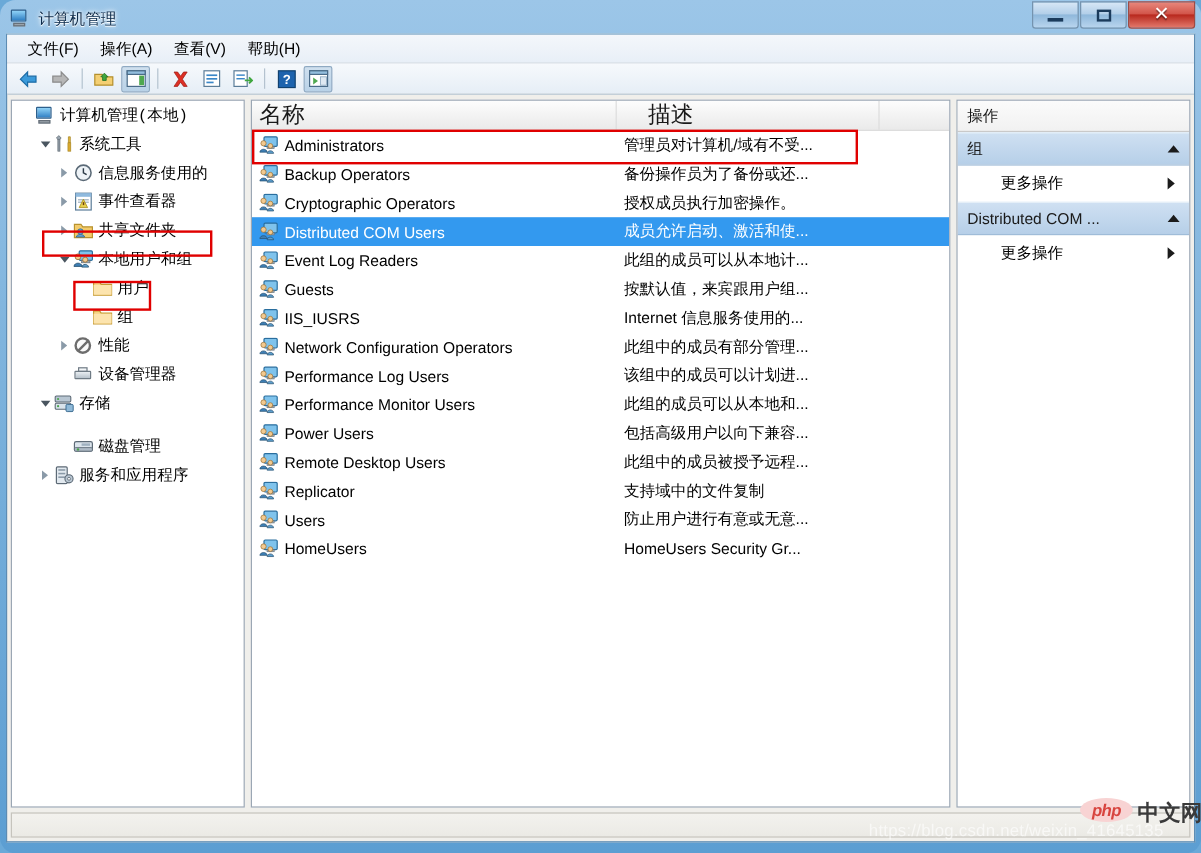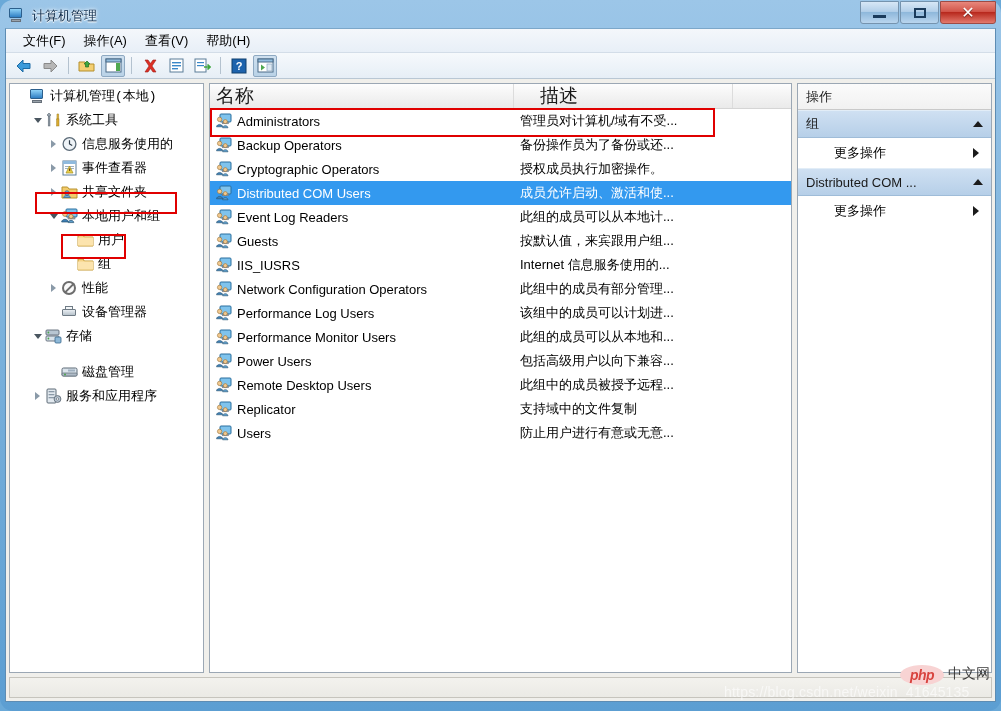--- a/index.html
+++ b/index.html
@@ -323,23 +323,24 @@
   #wm-php-badge {
     width: 44px; height: 20px;
     border-radius: 50%;
     background: #f8d3d3;
     display: flex; align-items: center; justify-content: center;
     font-size: 14px; font-style: italic; font-weight: bold;
     color: #d8443f;
     letter-spacing: -.5px;
   }
   #wm-php-text {
-    font-size: 14px;
+    font-size: 18px;
     color: #3a3a3a;
     white-space: nowrap;
+    font-weight: bold;
   }
 
   
   .ic-mon {
     position: absolute; left: 1px; top: 1px;
     width: 13px; height: 10px;
     background: linear-gradient(to bottom, #8fd2f7, #2f7fc4);
     border: 1px solid #2c5f8c;
     border-radius: 1px;
   }
@@ -821,20 +822,34 @@
                     <rect x="4" y="1" width="11" height="8" rx="1" fill="#7fc3ec" stroke="#2a6e9e" stroke-width="1"></rect>
                     <rect x="6.5" y="9" width="6" height="1.8" fill="#9aa5ae" stroke="#67727c" stroke-width=".5"></rect>
                     <circle cx="3.6" cy="6.4" r="2.2" fill="#f2c98f" stroke="#9a7134" stroke-width=".6"></circle>
                     <path d="M0.5 13.8 C0.9 10.6 6.3 10.6 6.7 13.8 Z" fill="#3e7fb5" stroke="#24506f" stroke-width=".6"></path>
                     <circle cx="9.3" cy="8.6" r="2" fill="#f2c98f" stroke="#9a7134" stroke-width=".6"></circle>
                     <path d="M6.6 14.8 C6.9 11.9 11.7 11.9 12 14.8 Z" fill="#5d9fce" stroke="#24506f" stroke-width=".6"></path>
                   </svg></span>
                 <span>Users</span>
               </div>
               <div class="lv-desc">防止用户进行有意或无意...</div>
+            </div>
+            <div class="lv-row">
+              <div class="lv-name">
+                <span class="grp-icon"><svg width="17" height="16" viewBox="0 0 17 16">
+                    <rect x="4" y="1" width="11" height="8" rx="1" fill="#7fc3ec" stroke="#2a6e9e" stroke-width="1"></rect>
+                    <rect x="6.5" y="9" width="6" height="1.8" fill="#9aa5ae" stroke="#67727c" stroke-width=".5"></rect>
+                    <circle cx="3.6" cy="6.4" r="2.2" fill="#f2c98f" stroke="#9a7134" stroke-width=".6"></circle>
+                    <path d="M0.5 13.8 C0.9 10.6 6.3 10.6 6.7 13.8 Z" fill="#3e7fb5" stroke="#24506f" stroke-width=".6"></path>
+                    <circle cx="9.3" cy="8.6" r="2" fill="#f2c98f" stroke="#9a7134" stroke-width=".6"></circle>
+                    <path d="M6.6 14.8 C6.9 11.9 11.7 11.9 12 14.8 Z" fill="#5d9fce" stroke="#24506f" stroke-width=".6"></path>
+                  </svg></span>
+                <span>HomeUsers</span>
+              </div>
+              <div class="lv-desc">HomeUsers Security Gr...</div>
             </div>
           </div>
 
         <div class="anno" style="left:0px; top:24px; width:505px; height:29px;"></div>
       </div>
 
       <div class="splitter"></div>
 
       <div class="pane-actions">
         <div class="act-title">操作</div>

